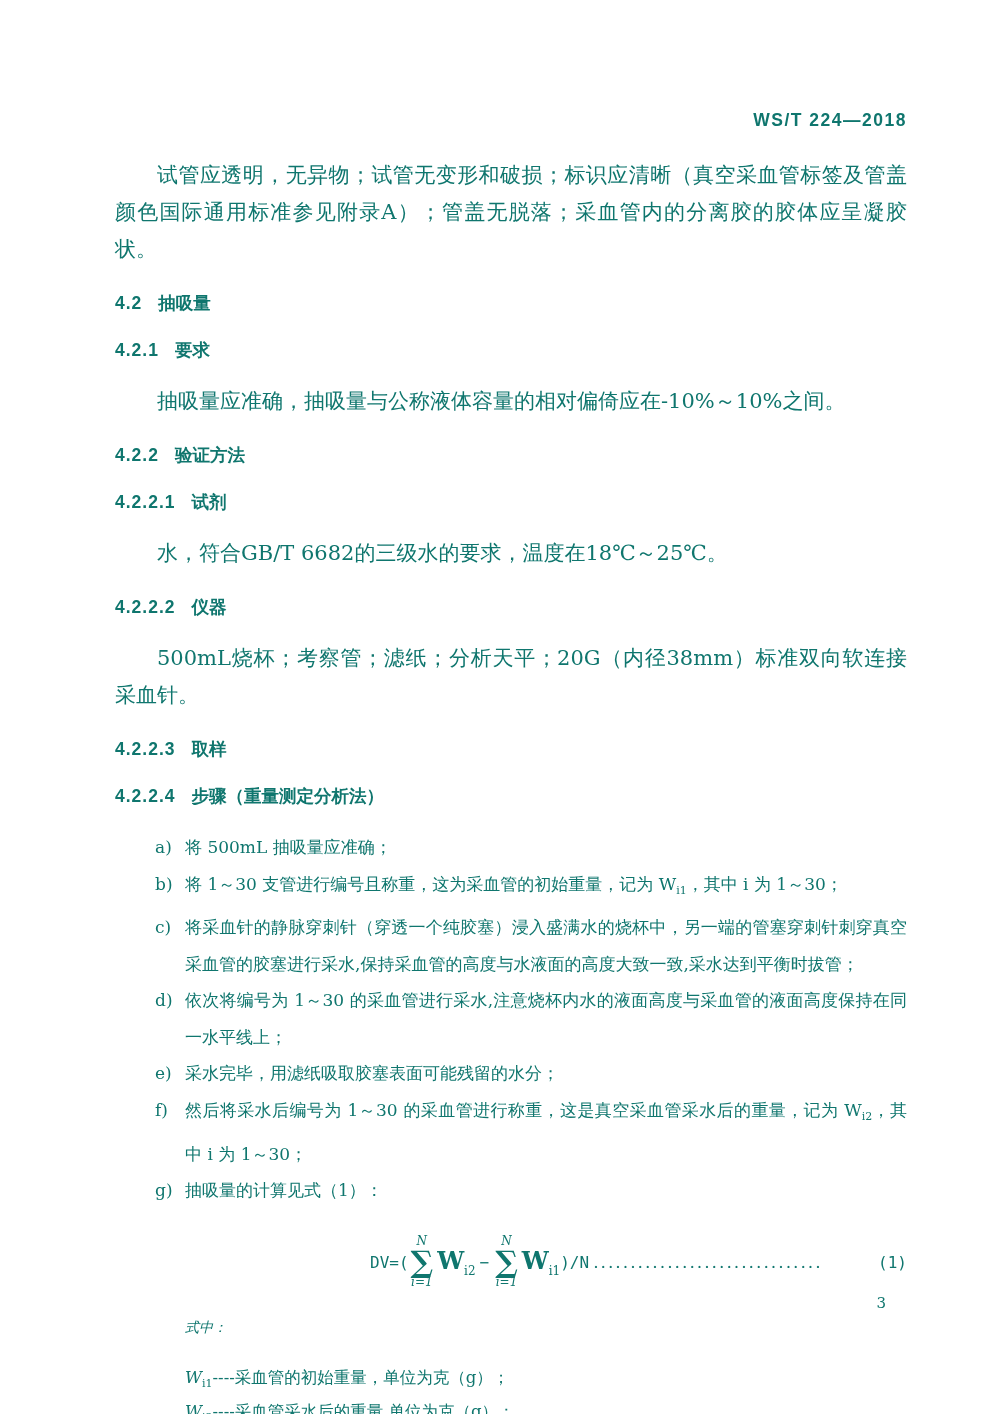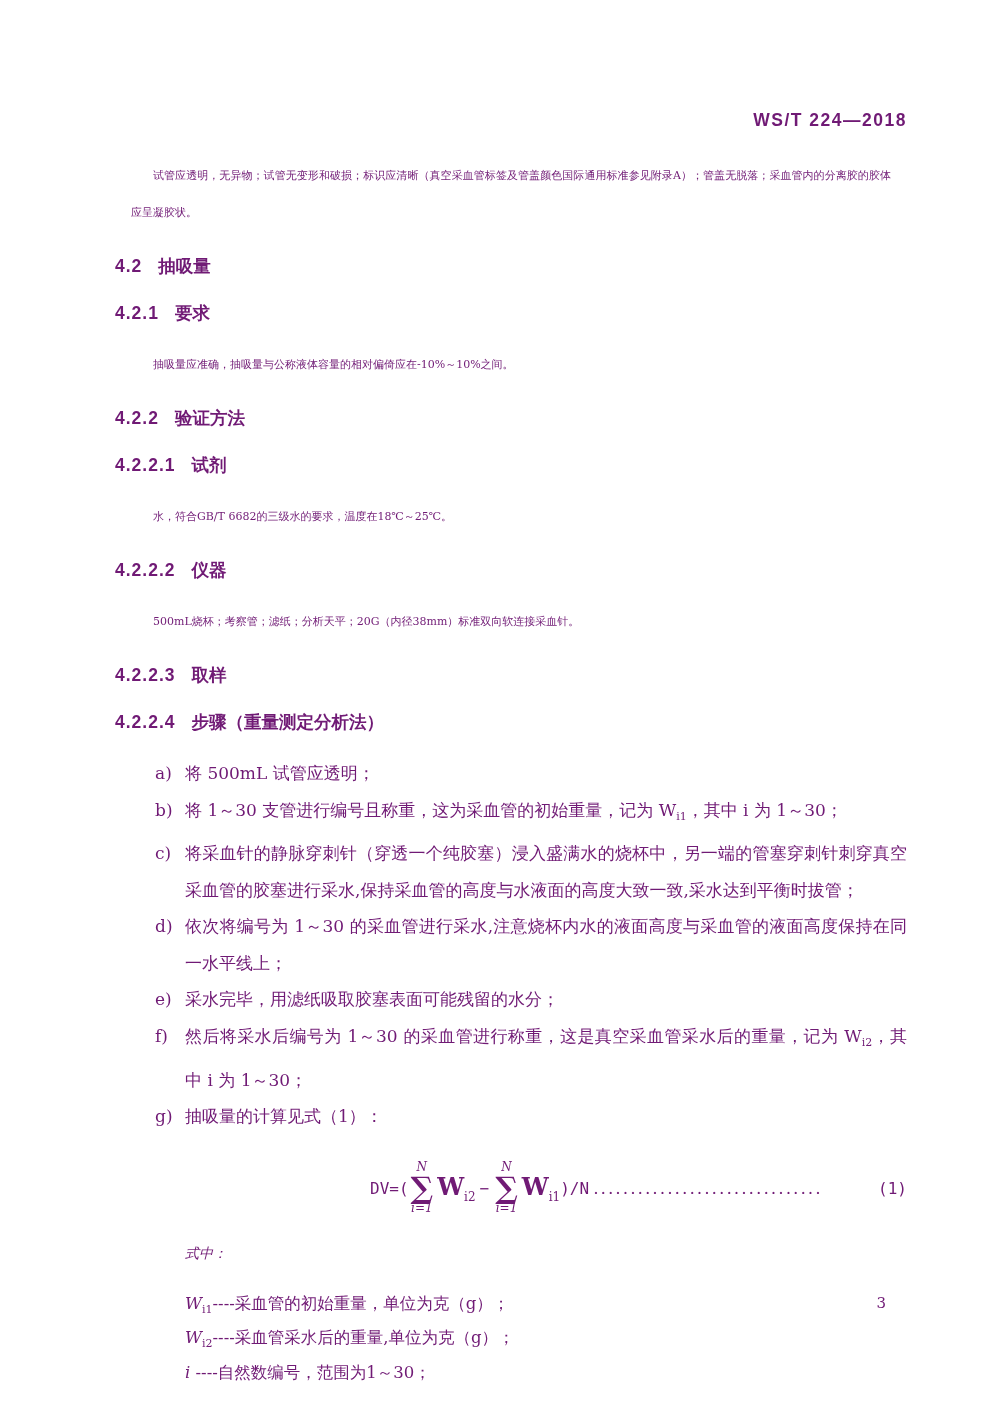--- a/index.html
+++ b/index.html
@@ -2,43 +2,43 @@
 <html lang="zh"><head>
 <meta charset="utf-8">
 <style>
   html,body{margin:0;padding:0;}
   body{background:#e8e8e8;}
   .page{
     position:relative;
     width:1000px;height:1414px;
     margin:0 auto;
     background:#ffffff;
-    color:#701a75;
+    color:#0f766e;
     font-family:"DejaVu Serif","Liberation Serif",serif;
     overflow:hidden;
   }
   .content{
     position:absolute;
     left:115px; top:110px;
     width:792px;
   }
   .doc-header{
     text-align:right;
     font-family:"Liberation Sans","DejaVu Sans",sans-serif;
     font-size:17.5px;
     font-weight:600;
     letter-spacing:1.5px;
     margin:0 0 26px 0;
   }
   p.body{
-    font-size:11px;
+    font-size:21px;
     line-height:37px;
     text-align:justify;
     text-indent:2em;
-    margin:16px;
+    margin:0;
   }
   .heading{
     display:flex;
     align-items:baseline;
     gap:16px;
     font-family:"Liberation Sans","DejaVu Sans",sans-serif;
     font-weight:700;
     font-size:17.5px;
     margin:23px 0 21px 0;
   }
@@ -171,21 +171,21 @@
 
     <div class="heading">
       <span class="hnum">4.2.2.4</span>
       <span class="htitle">步骤（重量测定分析法）</span>
     </div>
 
     <div class="steps">
 
       <div class="step">
         <span class="slabel">a)</span>
-        <span class="stext">将 500mL 试管应透明；</span>
+        <span class="stext">将 500mL 抽吸量应准确；</span>
       </div>
 
       <div class="step">
         <span class="slabel">b)</span>
         <span class="stext"><span>将 1～30 支管进行编号且称重，这为采血管的初始重量，记为 W</span><sub>i1</sub><span>，其中 i 为 1～30；</span></span>
       </div>
 
       <div class="step">
         <span class="slabel">c)</span>
         <span class="stext">将采血针的静脉穿刺针（穿透一个纯胶塞）浸入盛满水的烧杯中，另一端的管塞穿刺针刺穿真空采血管的胶塞进行采水,保持采血管的高度与水液面的高度大致一致,采水达到平衡时拔管；</span>

